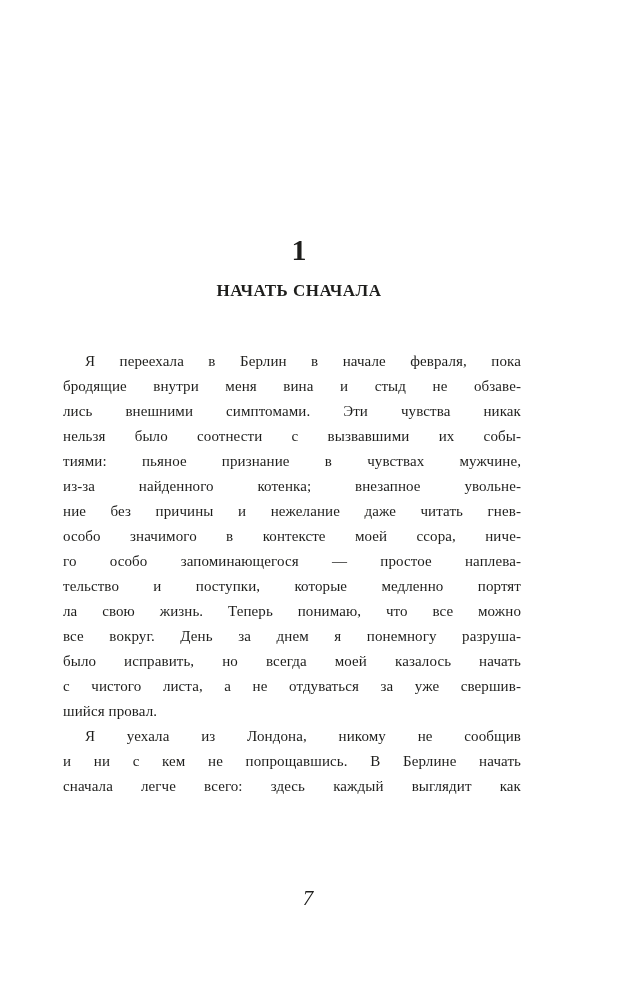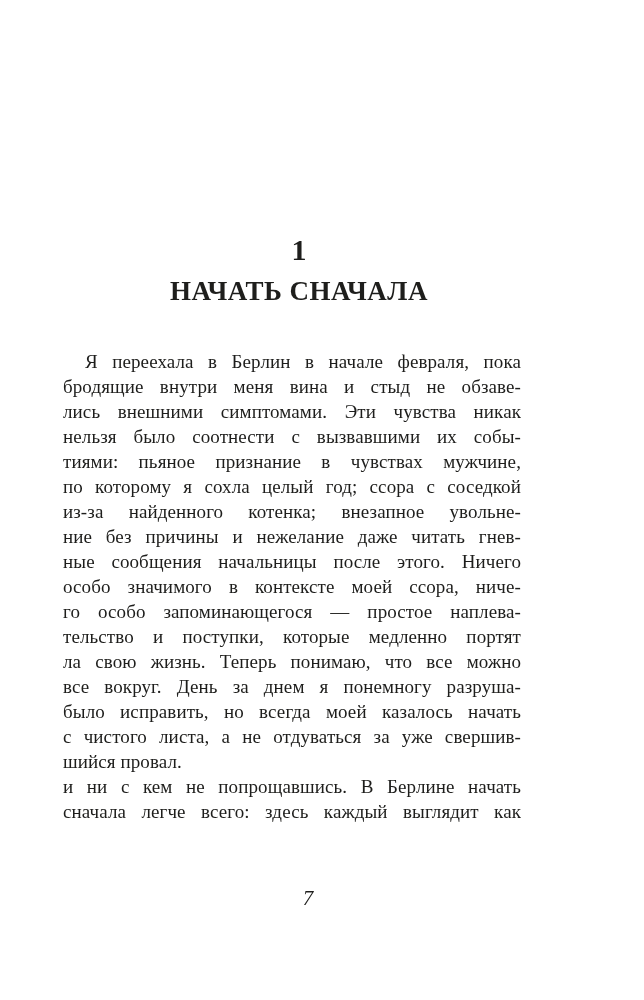--- a/index.html
+++ b/index.html
@@ -24,31 +24,31 @@
   .chapter-number {
     top: 234px;
     font-size: 30px;
     line-height: 32px;
     font-weight: bold;
     text-align: center;
     transform: translateX(7px);
   }
   .chapter-title {
     top: 277px;
-    font-size: 27px;
+    font-size: 17px;
     line-height: 28px;
     font-weight: bold;
     letter-spacing: 0.5px;
     text-align: center;
     white-space: nowrap;
     transform: translateX(7px);
   }
   .body-text {
     top: 349px;
-    font-size: 19px;
+    font-size: 15px;
     line-height: 25px;
   }
   .body-text .line {
     text-align: justify;
     text-align-last: justify;
     letter-spacing: 0.1px;
   }
   .body-text .line.no-justify {
     text-align: center;
     text-align-last: left;
@@ -72,30 +72,29 @@
   <div class="text-col chapter-number">1</div>
 
   <div class="text-col chapter-title">НАЧАТЬ СНАЧАЛА</div>
 
   <div class="text-col body-text" id="body-text">
       <div class="line indent">Я переехала в Берлин в начале февраля, пока</div>
       <div class="line">бродящие внутри меня вина и стыд не обзаве-</div>
       <div class="line">лись внешними симптомами. Эти чувства никак</div>
       <div class="line">нельзя было соотнести с вызвавшими их собы-</div>
       <div class="line">тиями: пьяное признание в чувствах мужчине,</div>
-      <div class="line">по которому я сохла целый год; ссора с соседкой</div>
       <div class="line">из-за найденного котенка; внезапное увольне-</div>
       <div class="line">ние без причины и нежелание даже читать гнев-</div>
-      <div class="line">ные сообщения начальницы после этого. Ничего</div>
       <div class="line">особо значимого в контексте моей ссора, ниче-</div>
       <div class="line">го особо запоминающегося — простое наплева-</div>
       <div class="line">тельство и поступки, которые медленно портят</div>
       <div class="line">ла свою жизнь. Теперь понимаю, что все можно</div>
       <div class="line">все вокруг. День за днем я понемногу разруша-</div>
       <div class="line">было исправить, но всегда моей казалось начать</div>
       <div class="line">с чистого листа, а не отдуваться за уже свершив-</div>
       <div class="line no-justify">шийся провал.</div>
+      <div class="line indent">Я уехала из Лондона, никому не сообщив</div>
       <div class="line">и ни с кем не попрощавшись. В Берлине начать</div>
       <div class="line">сначала легче всего: здесь каждый выглядит как</div>
     </div>
 
   <div class="text-col folio">7</div>
 </div>
 
 </body></html>

